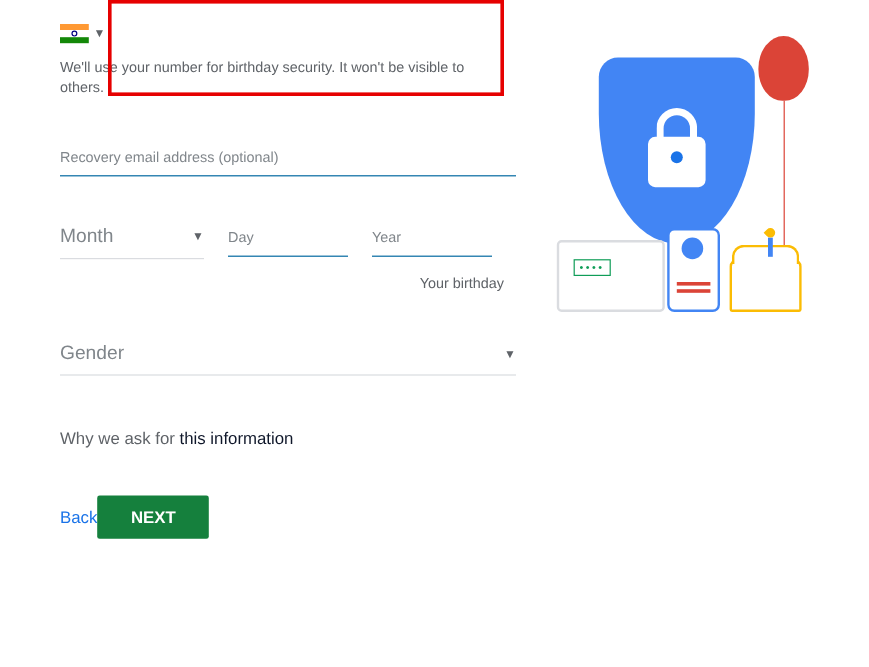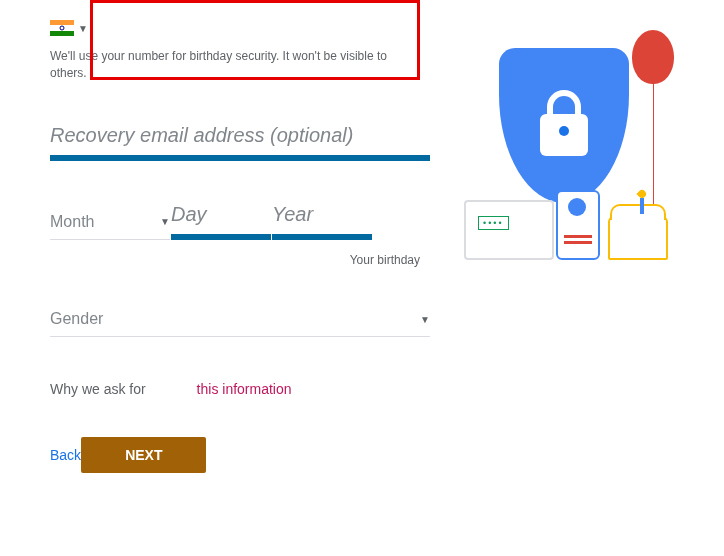--- a/index.html
+++ b/index.html
@@ -12,36 +12,36 @@
     .flag { width: 24px; height: 16px; position: relative; }
     .flag .s1 { position: absolute; top:0; left:0; right:0; height:33.3%; background:#ff9933; }
     .flag .s2 { position: absolute; top:33.3%; left:0; right:0; height:33.3%; background:#fff; }
     .flag .s3 { position: absolute; bottom:0; left:0; right:0; height:33.3%; background:#138808; }
     .flag .chakra { position:absolute; top:50%; left:50%; width:5px; height:5px; border:1px solid #000080; border-radius:50%; transform:translate(-50%,-50%); }
     .dropdown-caret { font-size: 10px; color: #5f6368; }
     .phone-input-wrap { flex: 1; position: relative; }
     .floating-label { position: absolute; top: -14px; left: 0; font-size: 12px; color: #1a73e8; }
     .phone-input { width: 100%; border: none; border-bottom: 2px solid #1a73e8; padding: 6px 0; font-size: 16px; outline: none; }
     .helper { font-size: 12px; color: #5f6368; margin-top: 8px; line-height: 1.4; max-width: 370px; }
-    .text-input { width: 100%; border: none; border-bottom: 6px solid #0369a1; padding: 8px 0; font-size: 20px; color: #5f6368; outline: none; font-style: italic; }
+    .text-input { width: 100%; border: none; border-bottom: 1px solid #0369a1; padding: 8px 0; font-size: 12px; color: #5f6368; outline: none; }
     .text-input::placeholder { color: #80868b; }
     .section { margin-top: 34px; }
-    .birthday-row { display: flex; gap: 1px; align-items: flex-end; }
+    .birthday-row { display: flex; gap: 20px; align-items: center; }
     .bd-field { position: relative; }
     .bd-field.month { width: 120px; }
     .bd-field.day { width: 100px; }
     .bd-field.year { width: 100px; }
     .select-like { display:flex; justify-content:space-between; align-items:center; border-bottom:1px solid #dadce0; padding:8px 0; color:#80868b; font-size:16px; cursor:pointer; }
     .gender-select { width: 380px; gap: 24px; }
     .caret { font-size:10px; color:#5f6368; }
     .info-link { margin-top: 44px; font-size: 14px; color: #5f6368; }
-    .info-link a { color: #be185d; text-decoration: none; margin-left: 47px; }
+    .info-link a { color: #0f172a; text-decoration: none; }
     .actions { display:flex; justify-content:flex-start; align-items:center; margin-top: 40px; width: 380px; }
     .back-link { color:#1a73e8; font-size:14px; cursor:pointer; }
-    .next-btn { background:#a16207; color:#fff; border:none; padding:10px 44px; font-size:14px; font-weight:bold; cursor:pointer; border-radius:2px; }
+    .next-btn { background:#15803d; color:#fff; border:none; padding:10px 28px; font-size:14px; font-weight:bold; cursor:pointer; border-radius:2px; }
     .illustration-area { position:absolute; right:20px; top:40px; width:260px; text-align:center; }
     .illustration { width:220px; height:230px; margin:0 auto 16px; position:relative; }
     .shield { position:absolute; left:35px; top:8px; width:130px; height:155px; background:#4285f4; border-radius:16px 16px 50% 50% / 16px 16px 70% 70%; }
     .lock-body { position:absolute; left:76px; top:74px; width:48px; height:42px; background:#fff; border-radius:6px; }
     .lock-shackle { position:absolute; left:83px; top:50px; width:34px; height:34px; border:6px solid #fff; border-bottom:none; border-radius:20px 20px 0 0; }
     .keyhole { position:absolute; left:95px; top:86px; width:10px; height:10px; background:#1a73e8; border-radius:50%; }
     .balloon { position:absolute; right:10px; top:-10px; width:42px; height:54px; background:#db4437; border-radius:50% 50% 48% 48%; }
     .balloon-string { position:absolute; right:30px; top:44px; width:1.5px; height:145px; background:#db4437; }
     .laptop { position:absolute; left:0; bottom:10px; width:90px; height:60px; background:#fff; border:2px solid #dadce0; border-radius:4px; }
     .laptop-pass { position:absolute; left:14px; bottom:40px; font-size:9px; color:#0f9d58; border:1px solid #0f9d58; padding:1px 4px; letter-spacing:2px; }

